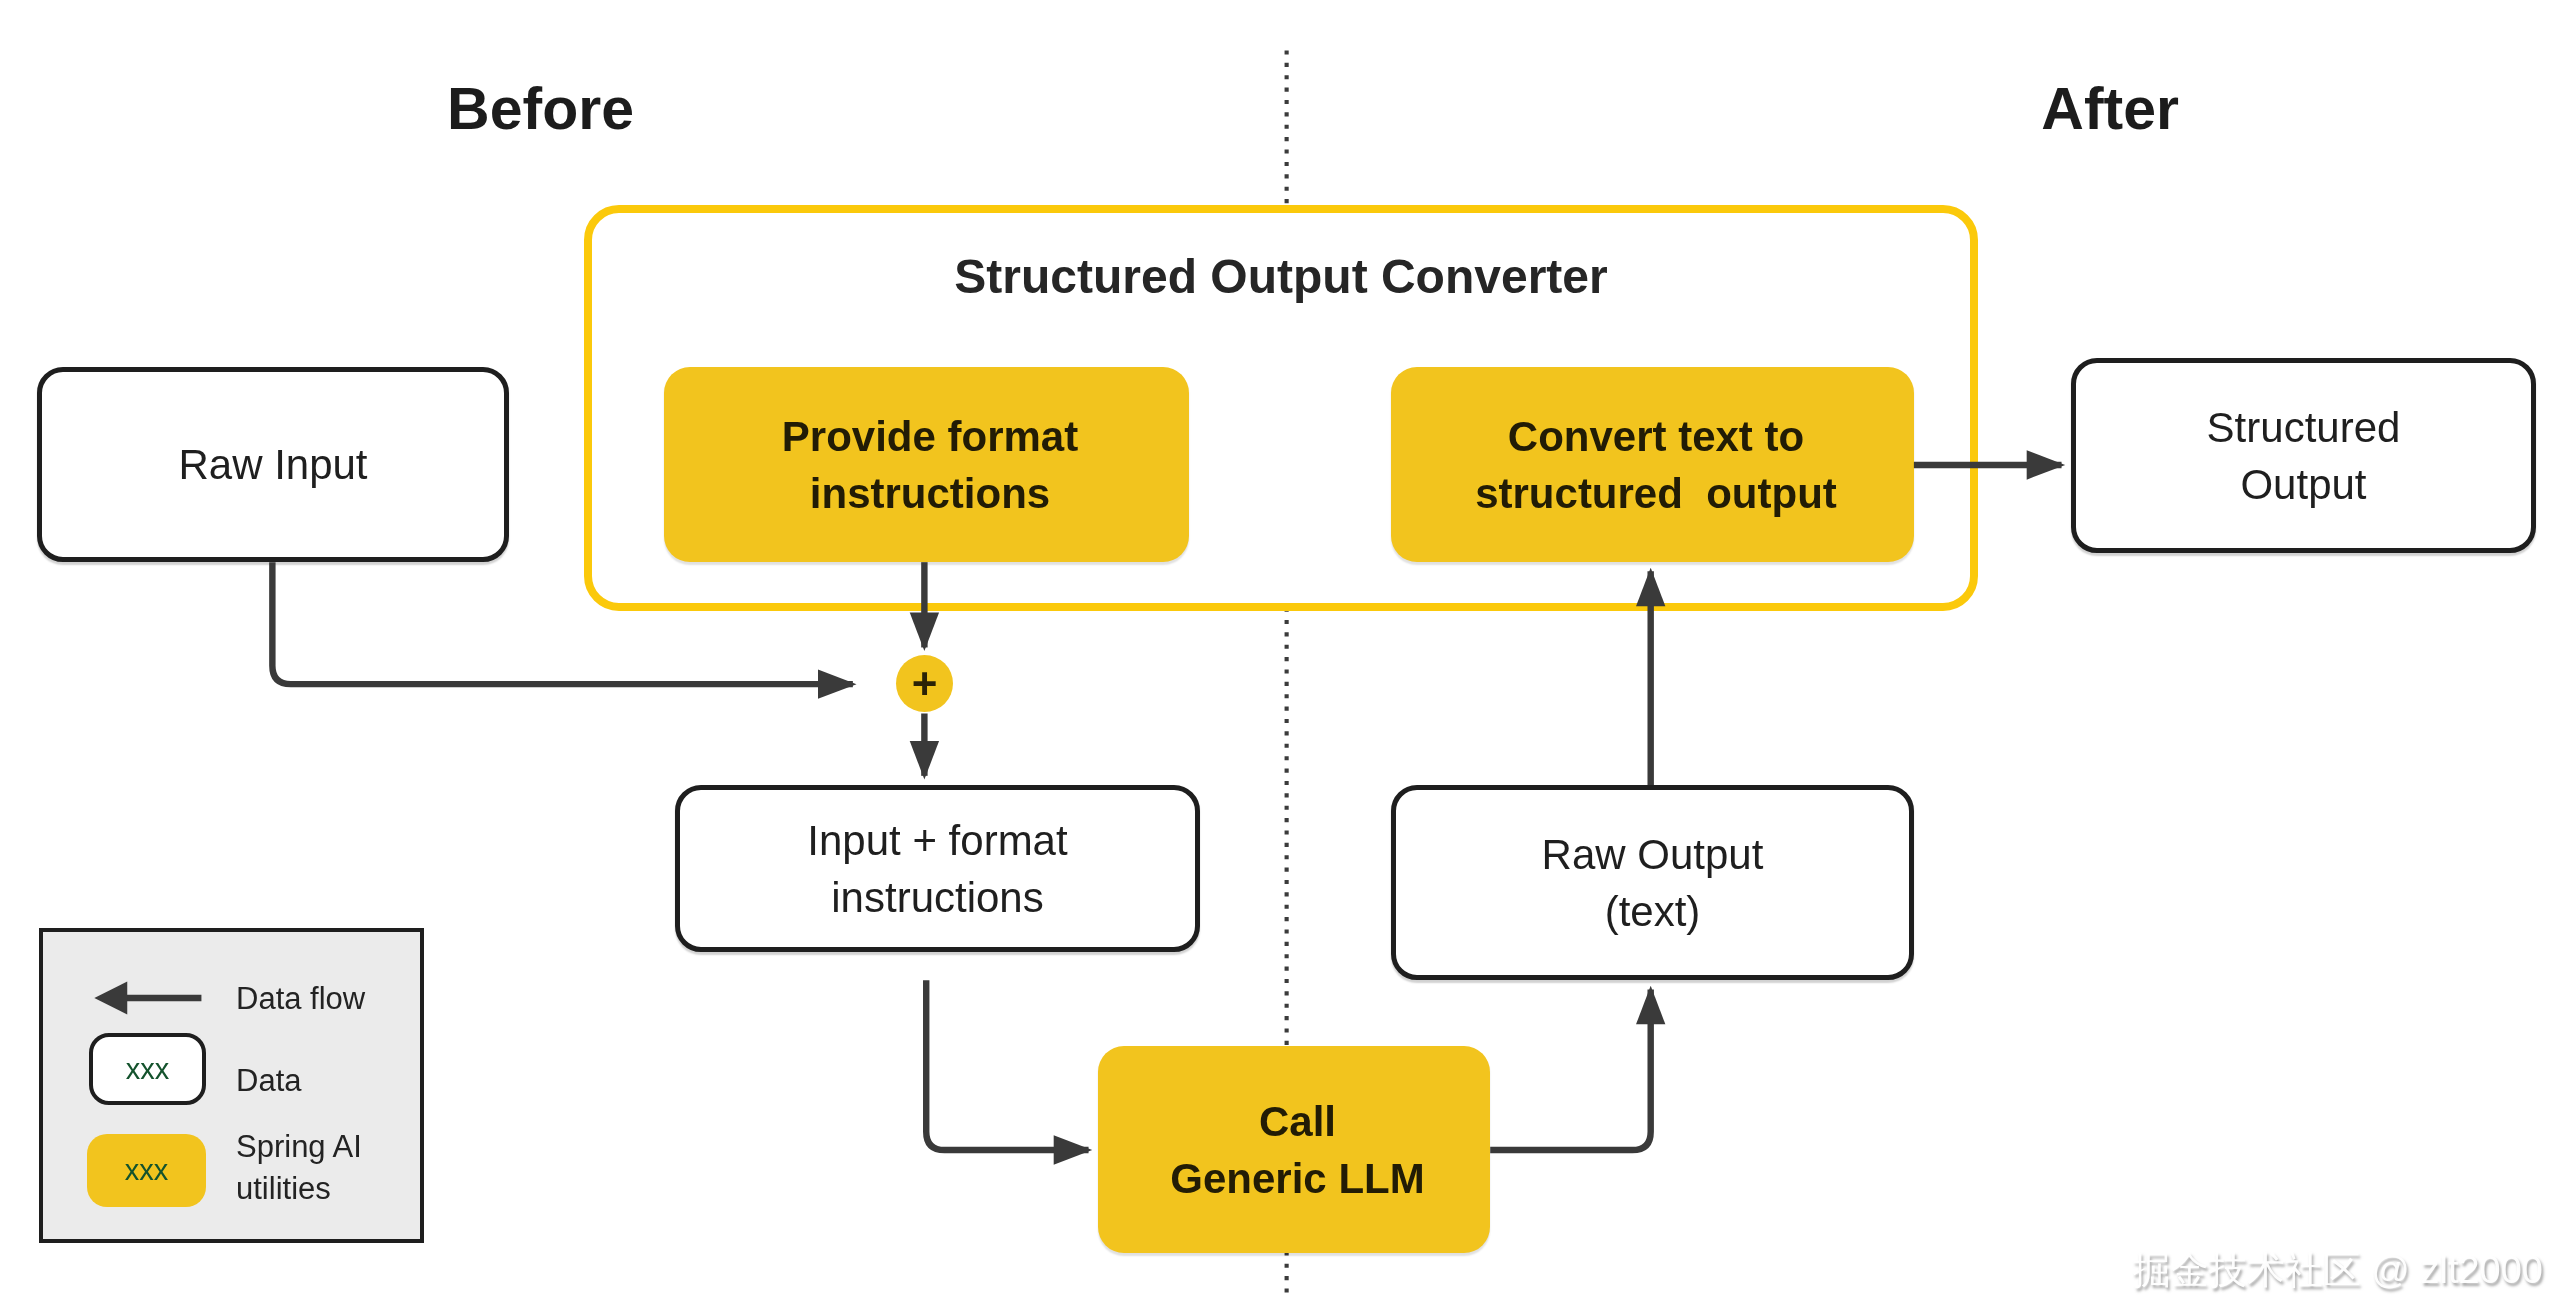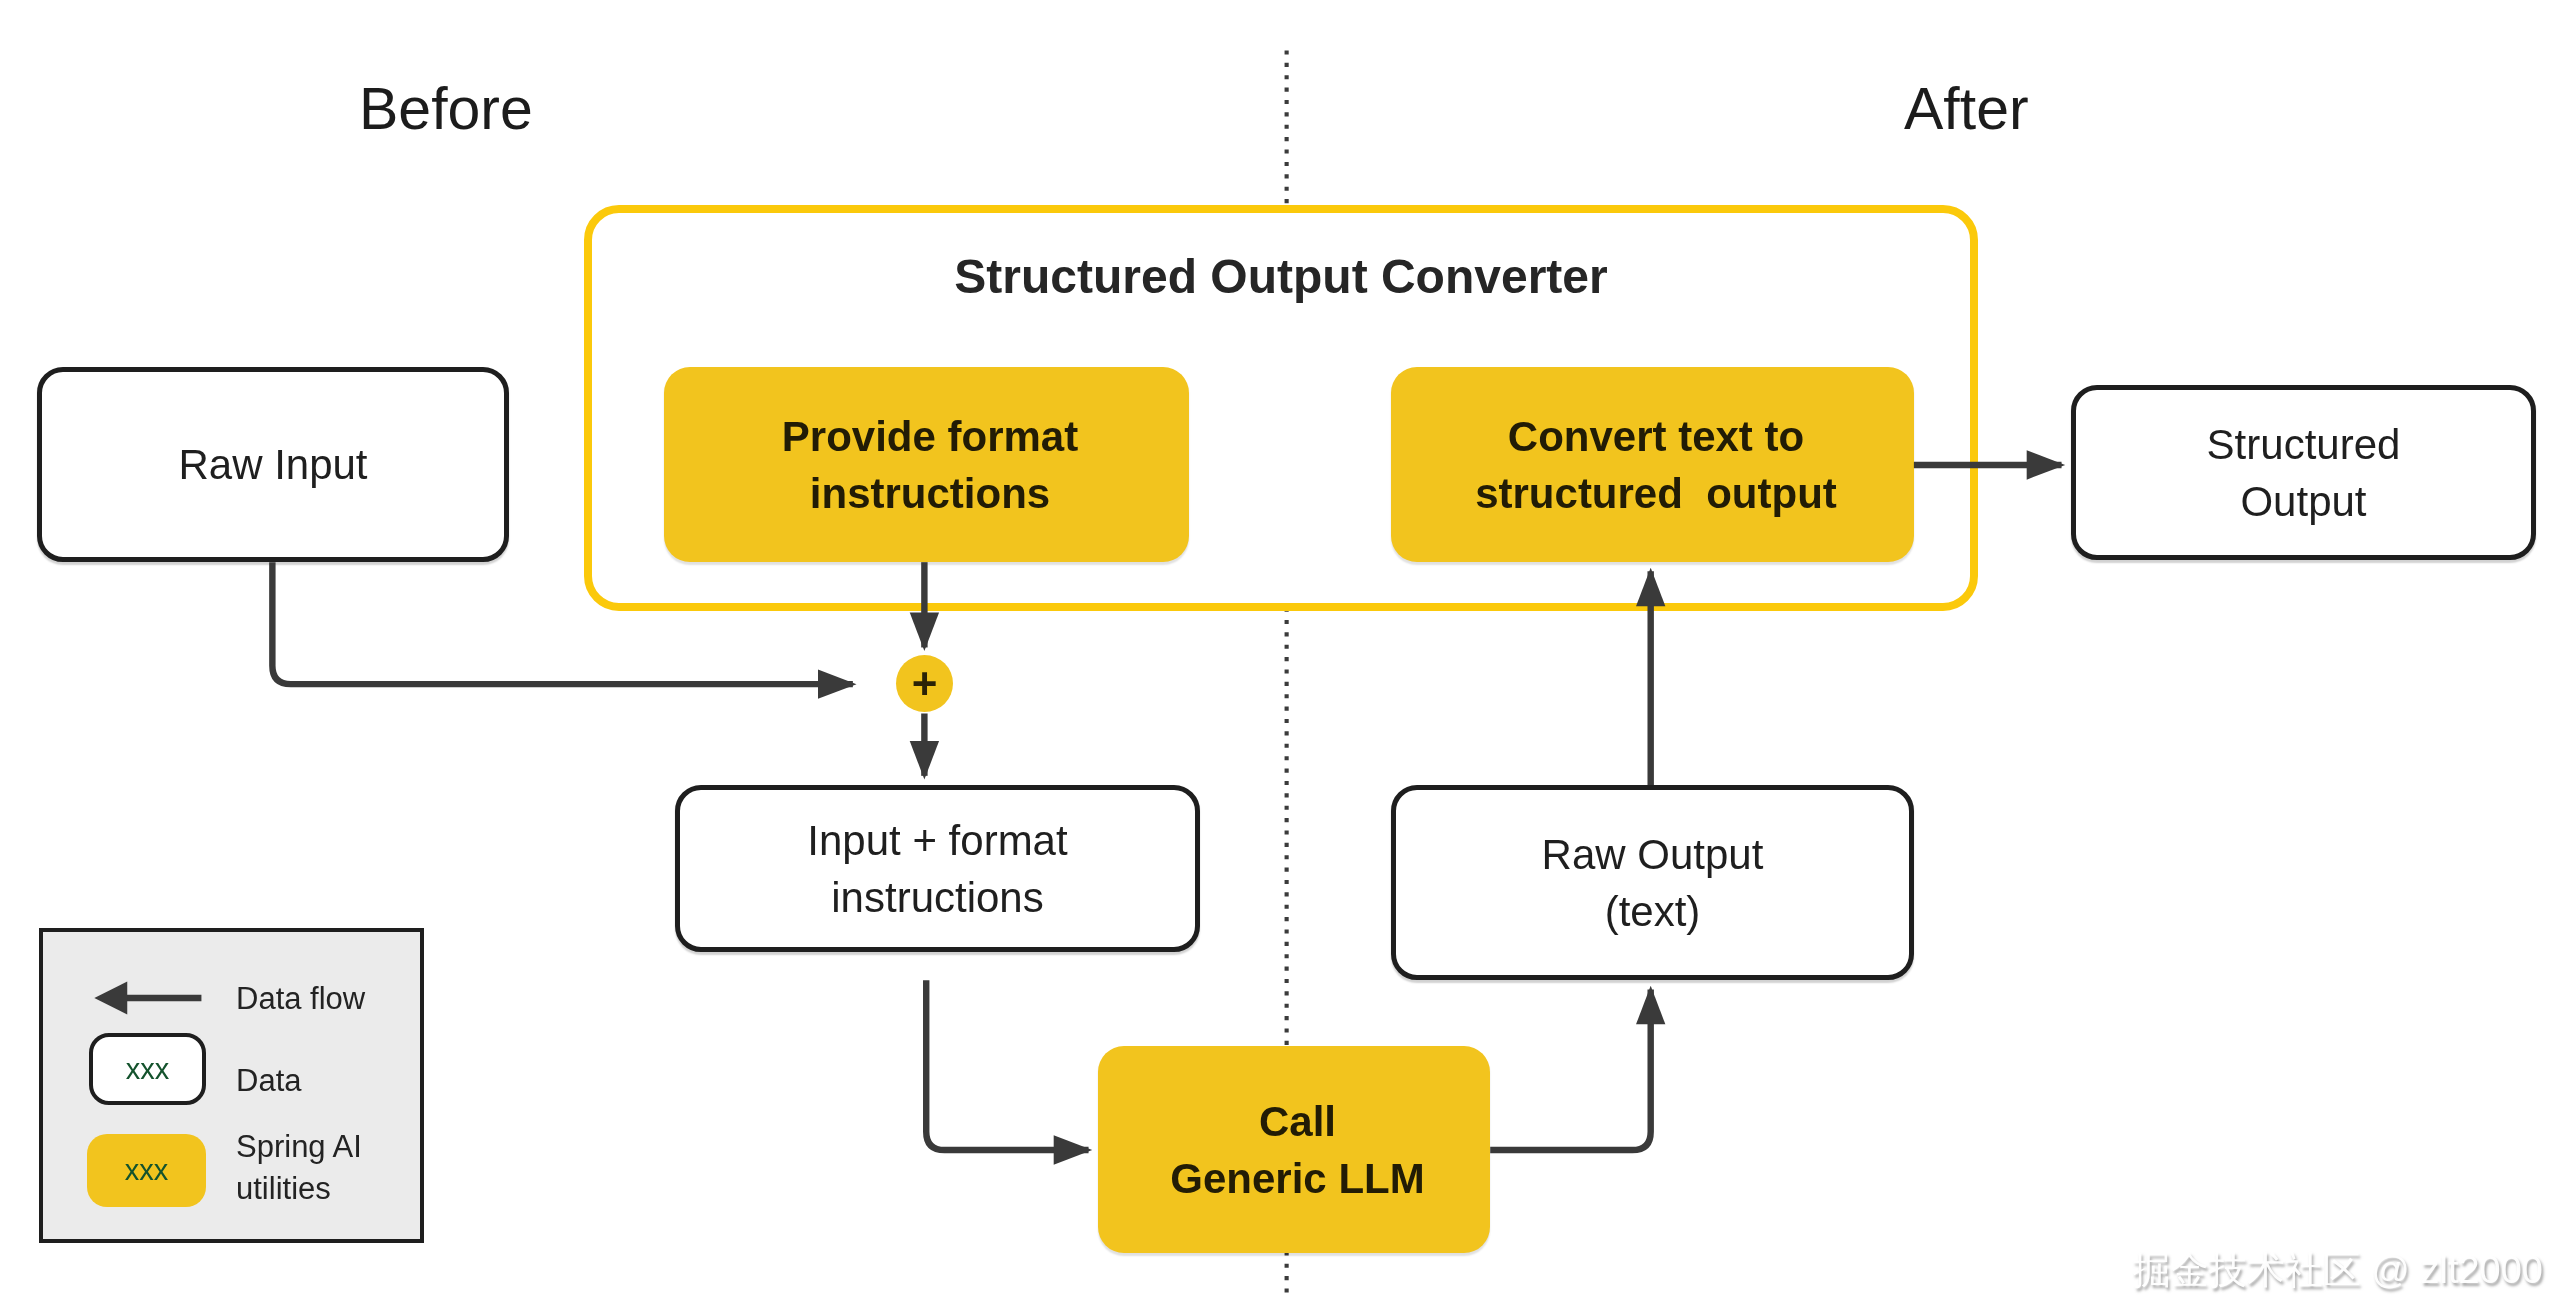--- a/index.html
+++ b/index.html
@@ -13,23 +13,23 @@
     color: #1f1f1f;
   }
   svg.layer { position: absolute; left: 0; top: 0; width: 2576px; height: 1305px; }
   #bg-layer { z-index: 0; }
   #arrow-layer { z-index: 4; pointer-events: none; }
 
   .hdr {
     position: absolute;
     z-index: 1;
     font-size: 59px;
-    font-weight: 400;
+    font-weight: 700;
     color: #1c1c1c;
-    text-align: left;
+    text-align: right;
     white-space: nowrap;
   }
   #before { left: 359px; top: 75px; width: 275px; }
   #after  { left: 1904px; top: 75px; width: 275px; }
 
   .container-box {
     position: absolute;
     z-index: 2;
     left: 584px; top: 205px;
     width: 1394px; height: 406px;
@@ -71,21 +71,21 @@
     background: #F2C41E;
     border-radius: 26px;
     font-size: 42px;
     font-weight: 700;
     color: #221c05;
     box-shadow: 0 2.8px 1.8px rgba(0,0,0,0.12);
     padding-left: 7px;
   }
 
   #raw-input        { left: 37px;   top: 367px; width: 472px; height: 195px; align-items: center; }
-  #structured-output{ left: 2071px; top: 385px; width: 465px; height: 175px; }
+  #structured-output{ left: 2071px; top: 358px; width: 465px; height: 195px; }
   #provide          { left: 664px;  top: 367px; width: 525px; height: 195px; }
   #convert          { left: 1391px; top: 367px; width: 523px; height: 195px; }
   #input-format     { left: 664px;  top: 785px; width: 525px; height: 167px; margin-left: 11px; }
   #raw-output       { left: 1391px; top: 785px; width: 523px; height: 195px; }
   #call-llm         { left: 1098px; top: 1046px; width: 392px; height: 207px; }
 
   #plus-junction {
     position: absolute;
     z-index: 5;
     left: 896px; top: 655px;

